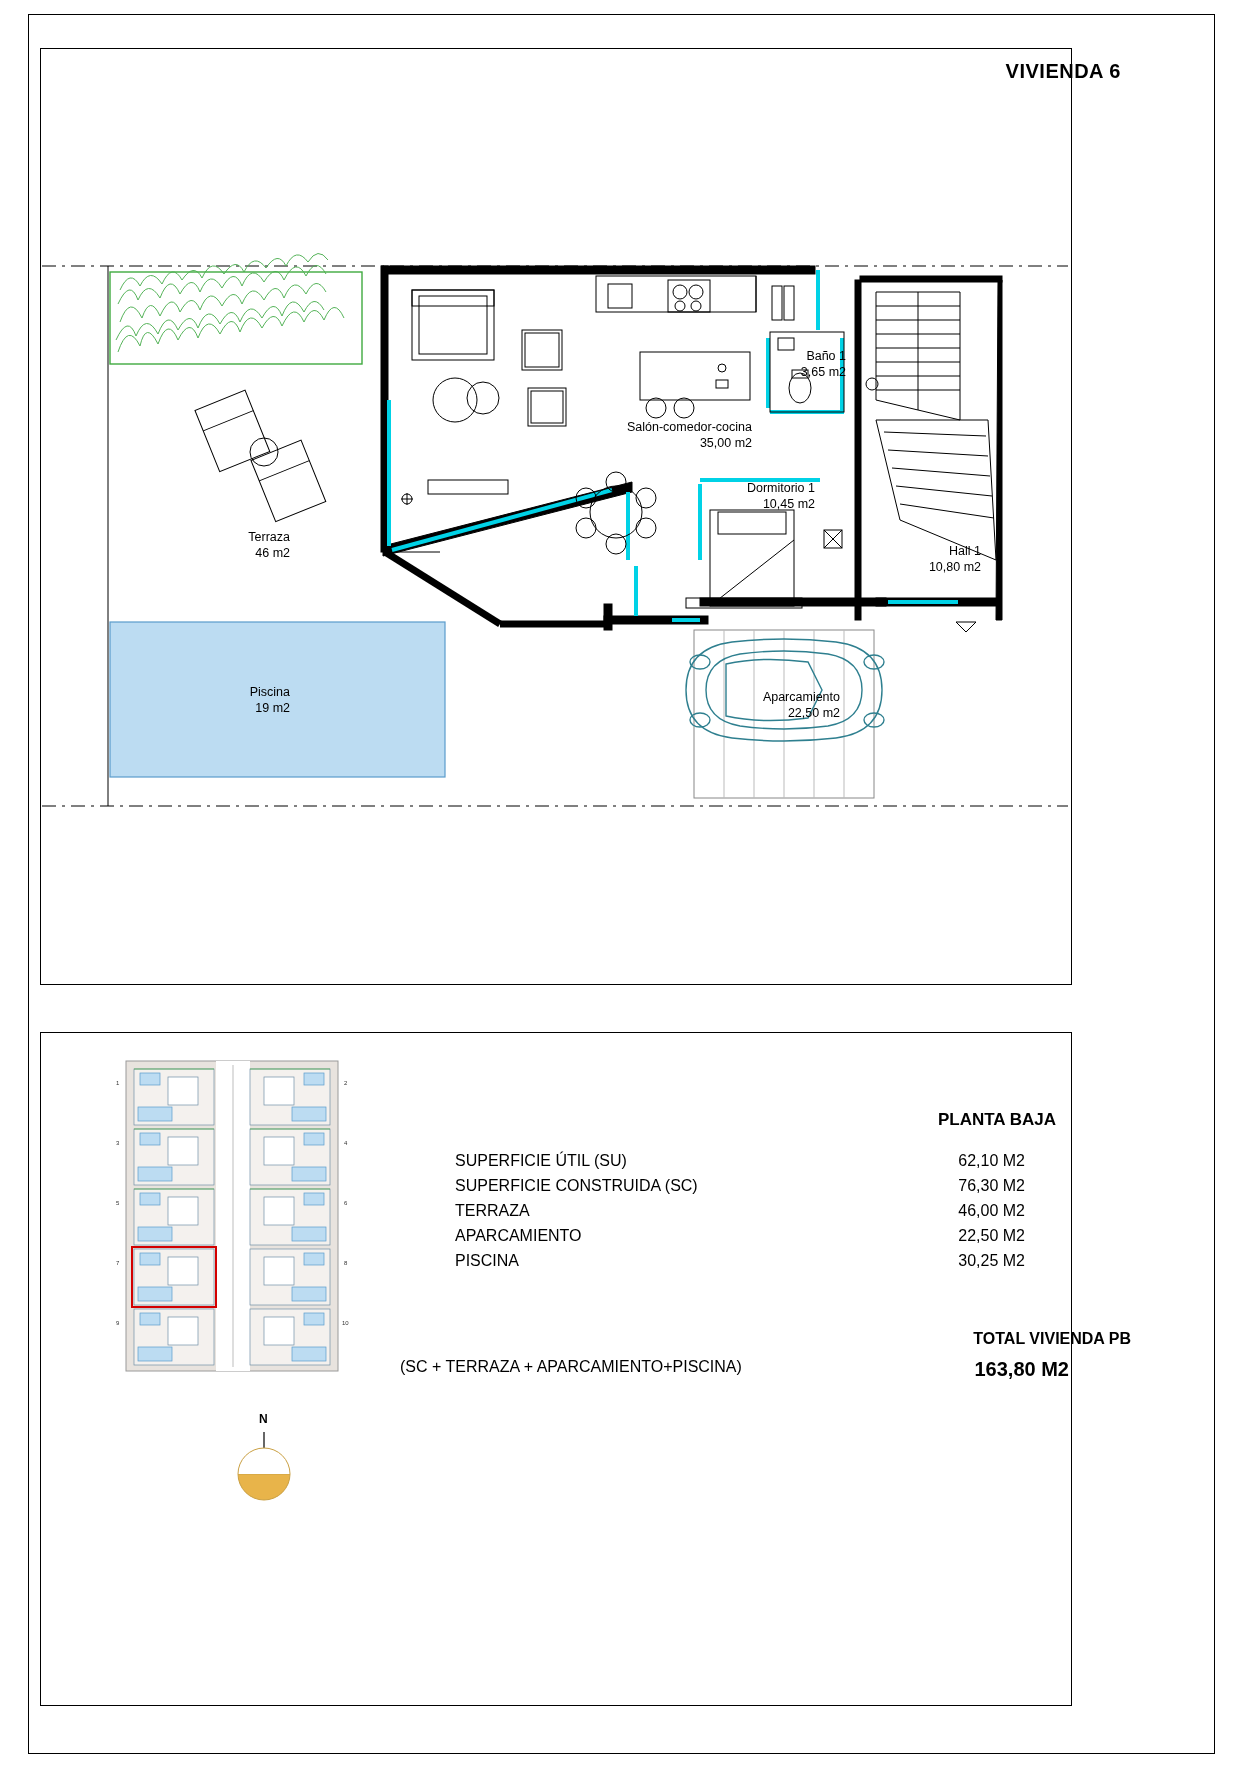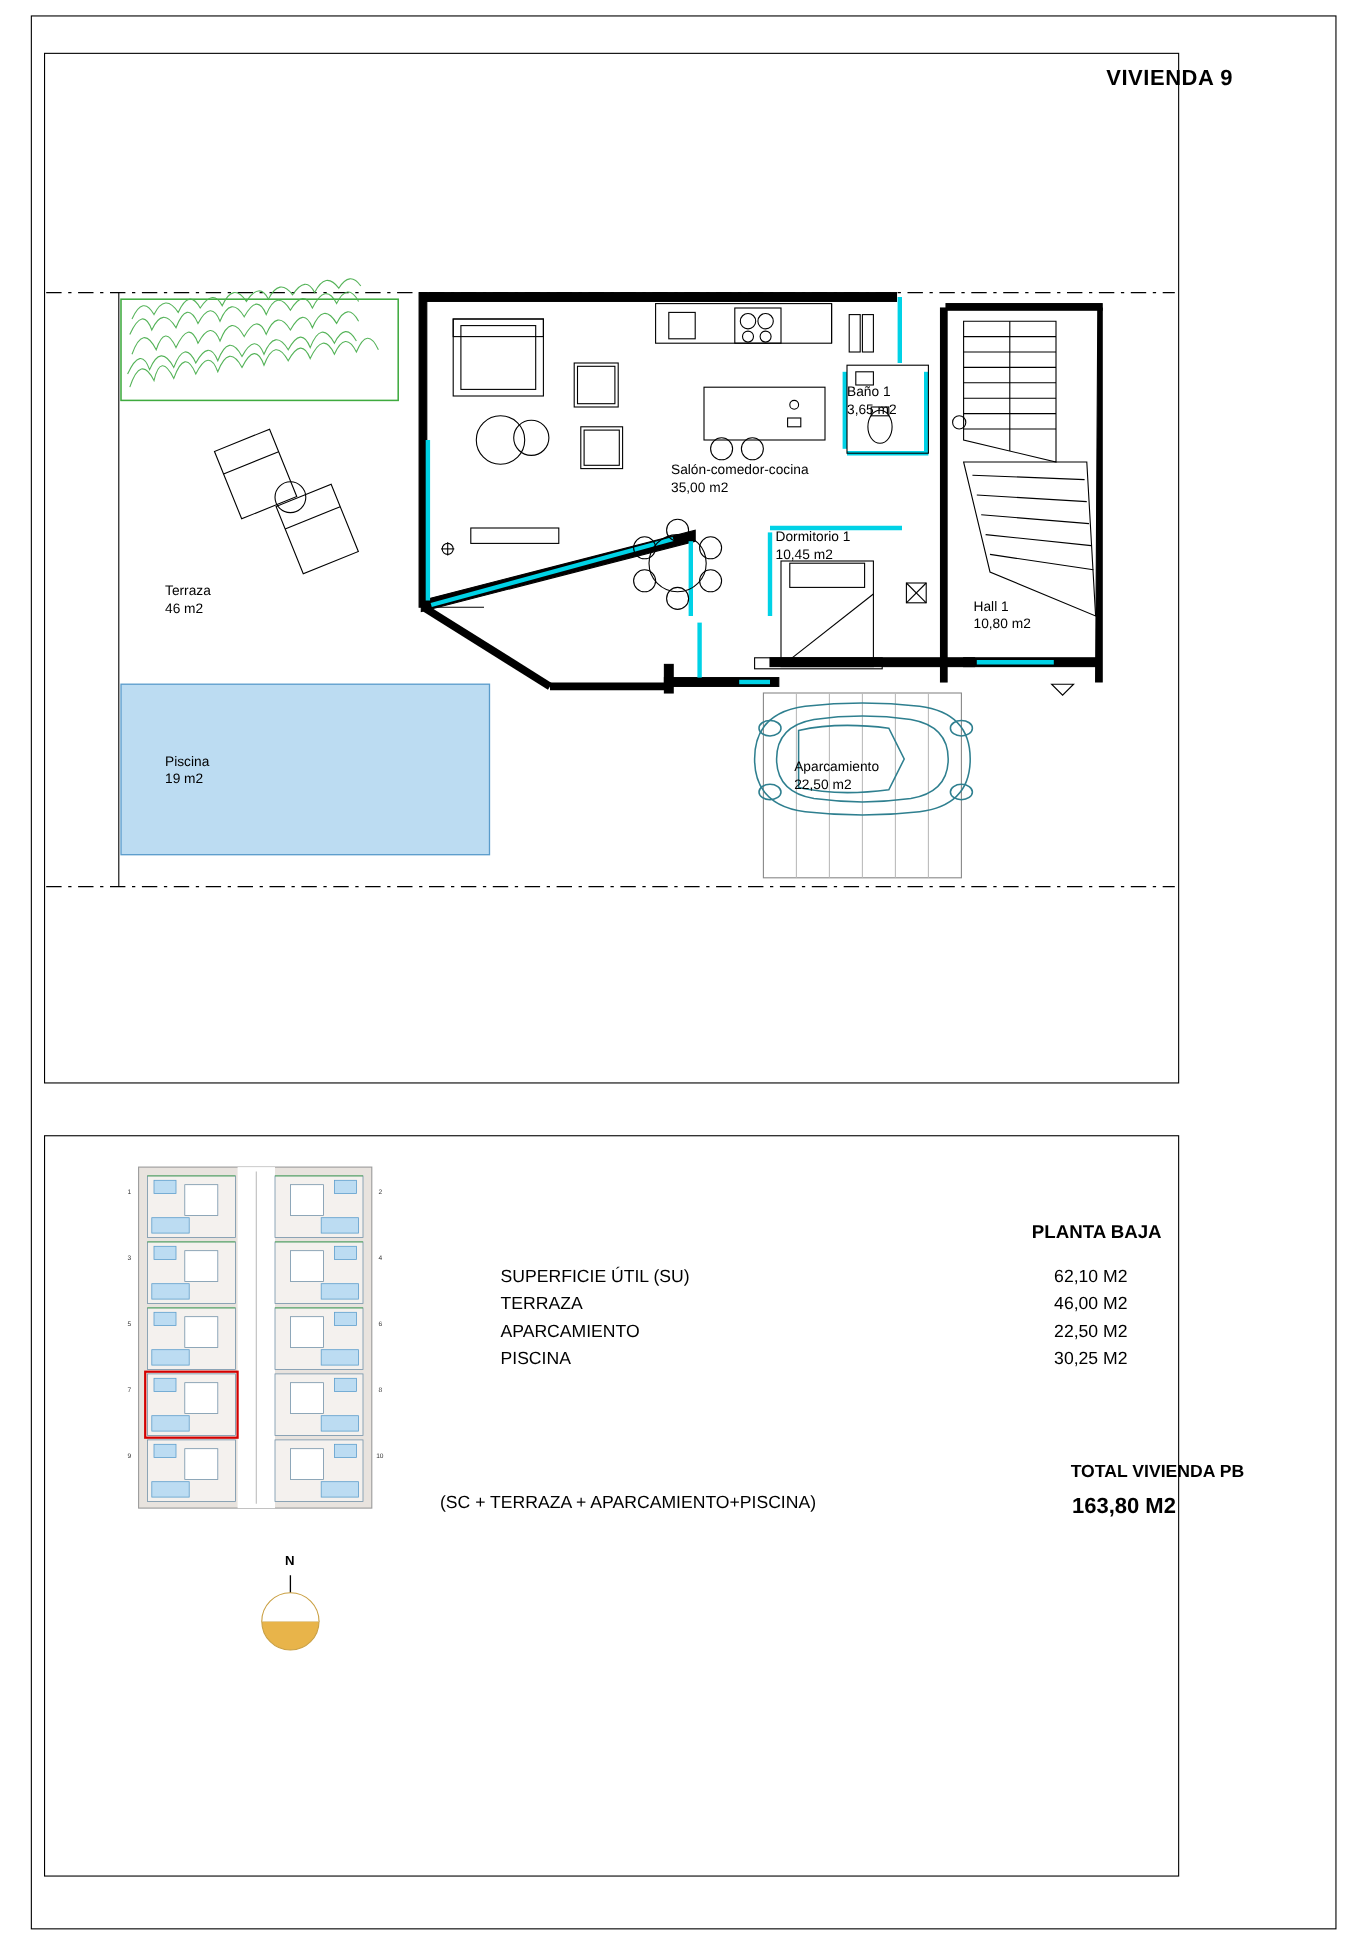--- a/index.html
+++ b/index.html
@@ -27,21 +27,21 @@
     position:absolute;
     font-weight:bold;
     font-size:20px;
     letter-spacing:0.5px;
   }
   #plan-title { right:120px; top:60px; }
 
   .lbl {
     position:absolute;
     font-size:12.5px;
-    text-align:left;
+    text-align:right;
     line-height:1.25;
     white-space:nowrap;
   }
 
   
   .svg-wrap { position:absolute; left:0; top:0; width:100%; height:100%; }
 
   
   .pb-head {
     position:absolute;
@@ -77,21 +77,21 @@
   .keyplan { position:absolute; left:108px; top:1055px; width:250px; height:320px; }
   .kp-num { font-size:6px; fill:#333; }
 </style>
 </head>
 <body>
 
 <div class="page-border"></div>
 
 <div class="panel" id="plan-panel"></div>
 
-<div class="title" id="plan-title">VIVIENDA 9</div>
+<div class="title" id="plan-title">VIVIENDA 6</div>
 
 <svg class="svg-wrap" id="plan-svg" width="1241" height="1766" style="position:absolute;left:0;top:0;pointer-events:none;">
 
   <line x1="42" y1="266" x2="1068" y2="266" stroke="#000" stroke-width="1" stroke-dasharray="14,6,3,6"></line>
   <line x1="42" y1="806" x2="1068" y2="806" stroke="#000" stroke-width="1" stroke-dasharray="14,6,3,6"></line>
   <line x1="108" y1="266" x2="108" y2="806" stroke="#000" stroke-width="1"></line>
 
   <rect x="110" y="272" width="252" height="92" fill="#ffffff" stroke="#3faa3f" stroke-width="1.4"></rect>
   <g stroke="#4caf50" stroke-width="1" fill="none" opacity="0.95">
     <path d="M118 352 q10 -30 22 -6 q6 -26 18 -2 q10 -28 20 -4 q12 -24 20 -2 q10 -26 22 -4 q12 -24 20 -2 q10 -26 22 -4 q12 -22 20 -2 q12 -26 22 -4 q10 -22 20 -2 q10 -24 20 -2"></path>
@@ -312,20 +312,24 @@
 <div class="panel" id="info-panel"></div>
 
 <div class="pb-head" style="right:185px; top:1110px;">PLANTA BAJA</div>
 
 <div class="area-table">
   <div class="area-row">
     <span class="k">SUPERFICIE ÚTIL (SU)</span>
     <span class="v">62,10 M2</span>
   </div>
   <div class="area-row">
+    <span class="k">SUPERFICIE CONSTRUIDA (SC)</span>
+    <span class="v">76,30 M2</span>
+  </div>
+  <div class="area-row">
     <span class="k">TERRAZA</span>
     <span class="v">46,00 M2</span>
   </div>
   <div class="area-row">
     <span class="k">APARCAMIENTO</span>
     <span class="v">22,50 M2</span>
   </div>
   <div class="area-row">
     <span class="k">PISCINA</span>
     <span class="v">30,25 M2</span>

